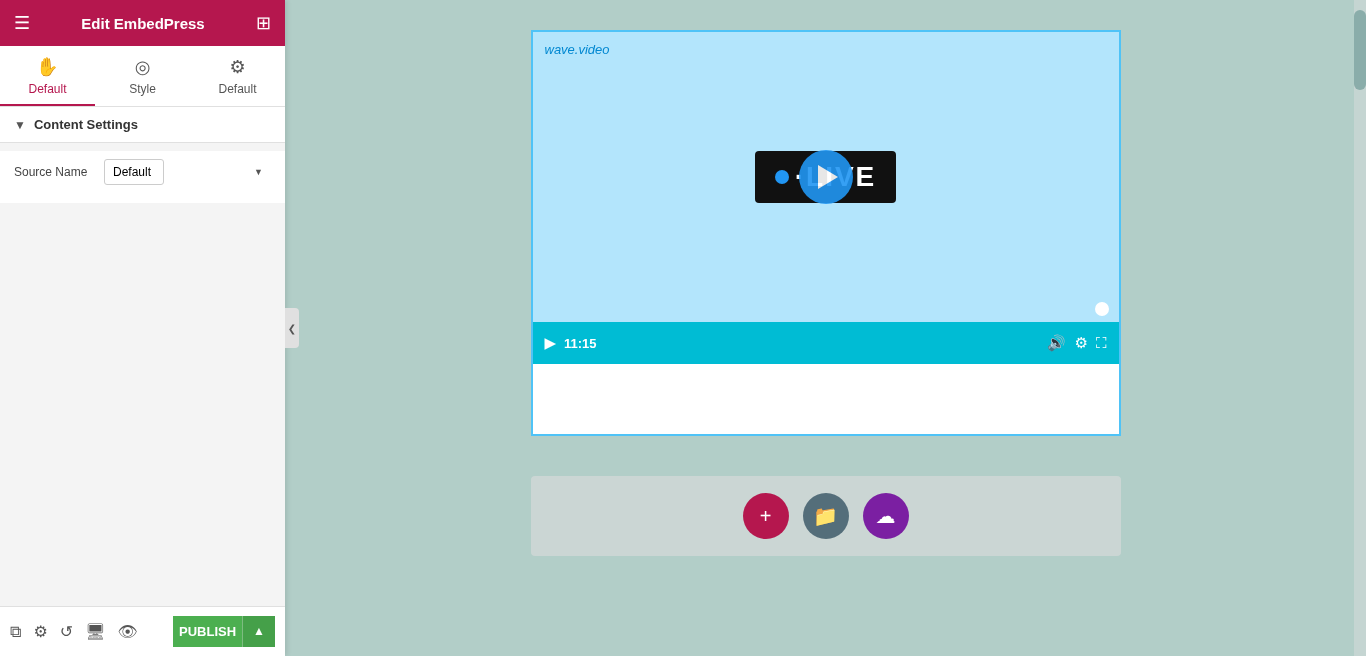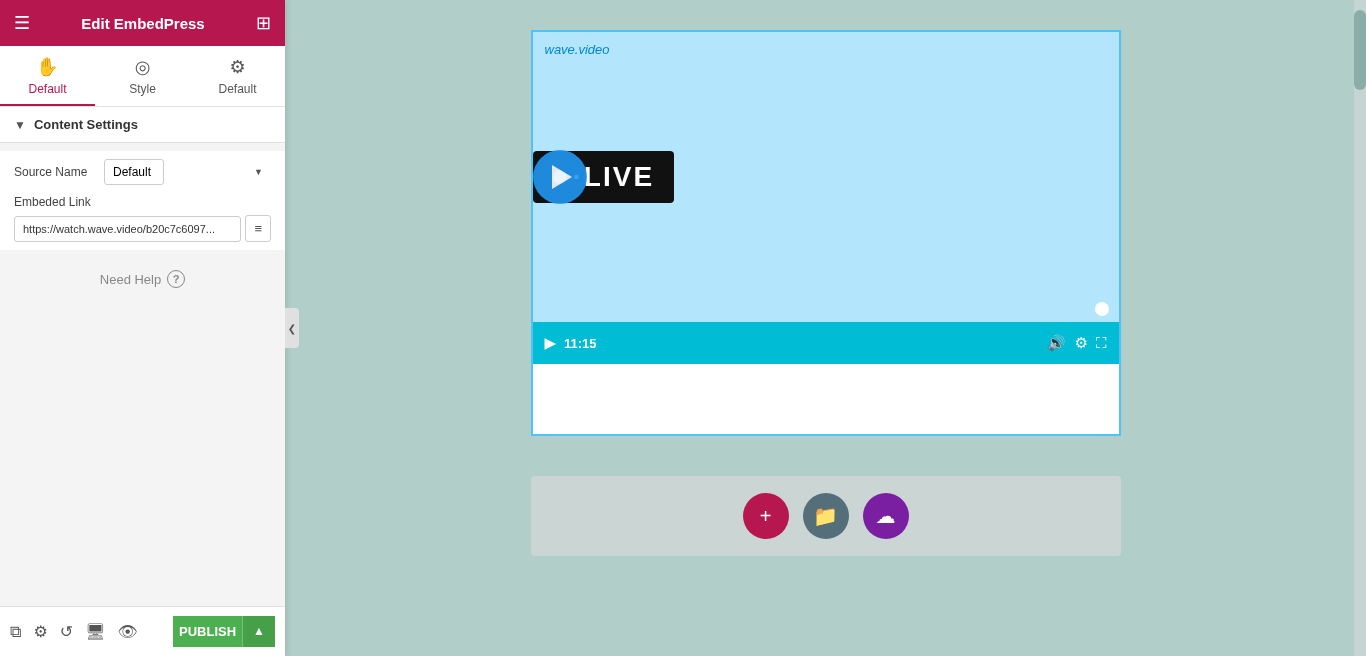--- a/index.html
+++ b/index.html
@@ -302,20 +302,21 @@
       position: relative;
     }
 
     .video-player {
       width: 100%;
       height: 290px;
       background: #b3e5fc;
       position: relative;
       display: flex;
       align-items: center;
+      justify-content: center;
       overflow: hidden;
     }
 
     .wave-video-label {
       position: absolute;
       top: 10px;
       left: 12px;
       font-size: 13px;
       color: #0288d1;
       font-style: italic;
@@ -475,33 +476,22 @@
       <div class="field-row">
         <span class="field-label">Source Name</span>
         <div class="select-wrapper">
           <select class="field-select">
             <option>Default</option>
             <option>Custom</option>
           </select>
         </div>
       </div>
 
-      <div>
-        <span class="field-label-full">Embeded Link</span>
-        <div class="embed-link-row">
-          <input type="text" class="embed-link-input" value="https://watch.wave.video/b20c7c6097..." style="">
-          <button class="embed-link-btn">≡</button>
-        </div>
-      </div>
-    </div>
-
-    <div class="need-help">
-      <span>Need Help</span>
-      <span class="help-icon">?</span>
-    </div>
+    </div>
+
 
   </div>
 
   <div class="sidebar-bottom">
     <div class="bottom-icons">
       <span class="bottom-icon">⧉</span>
       <span class="bottom-icon">⚙</span>
       <span class="bottom-icon">↺</span>
       <span class="bottom-icon">🖥</span>
       <span class="bottom-icon">👁</span>

